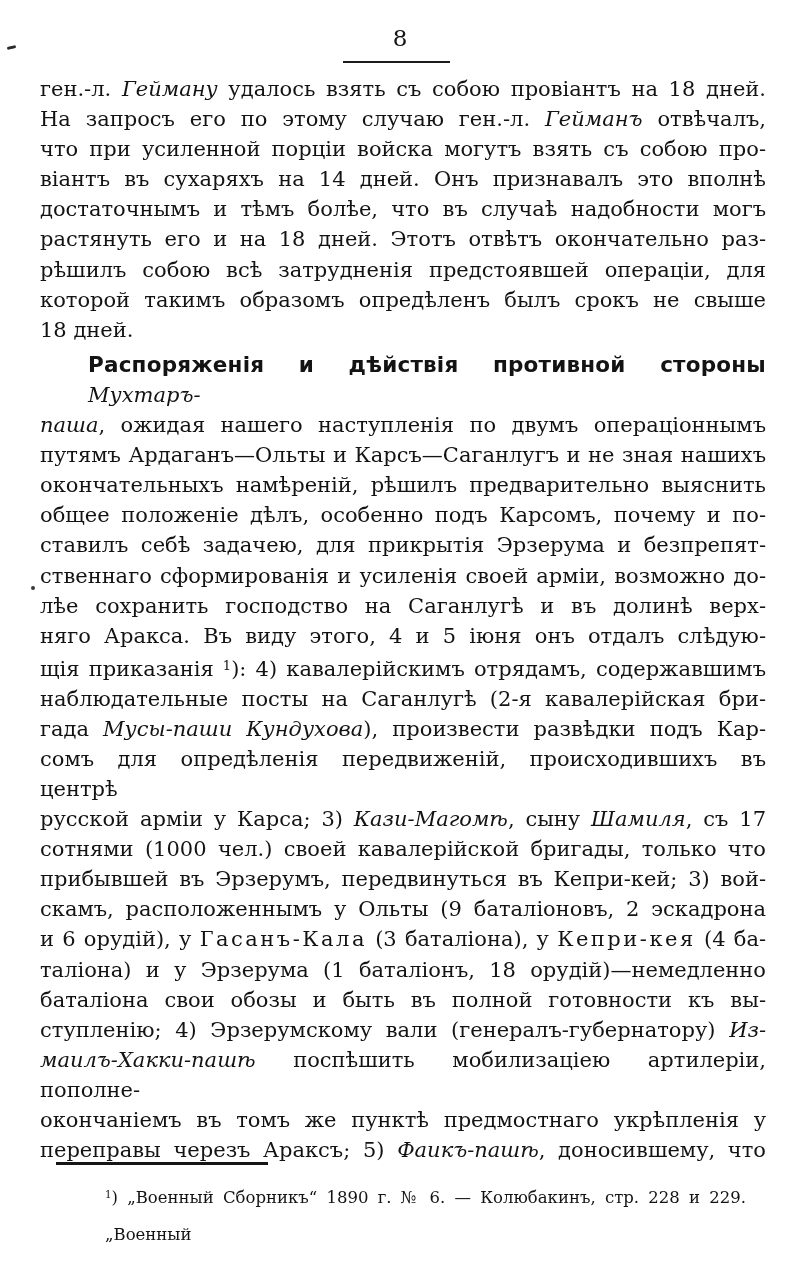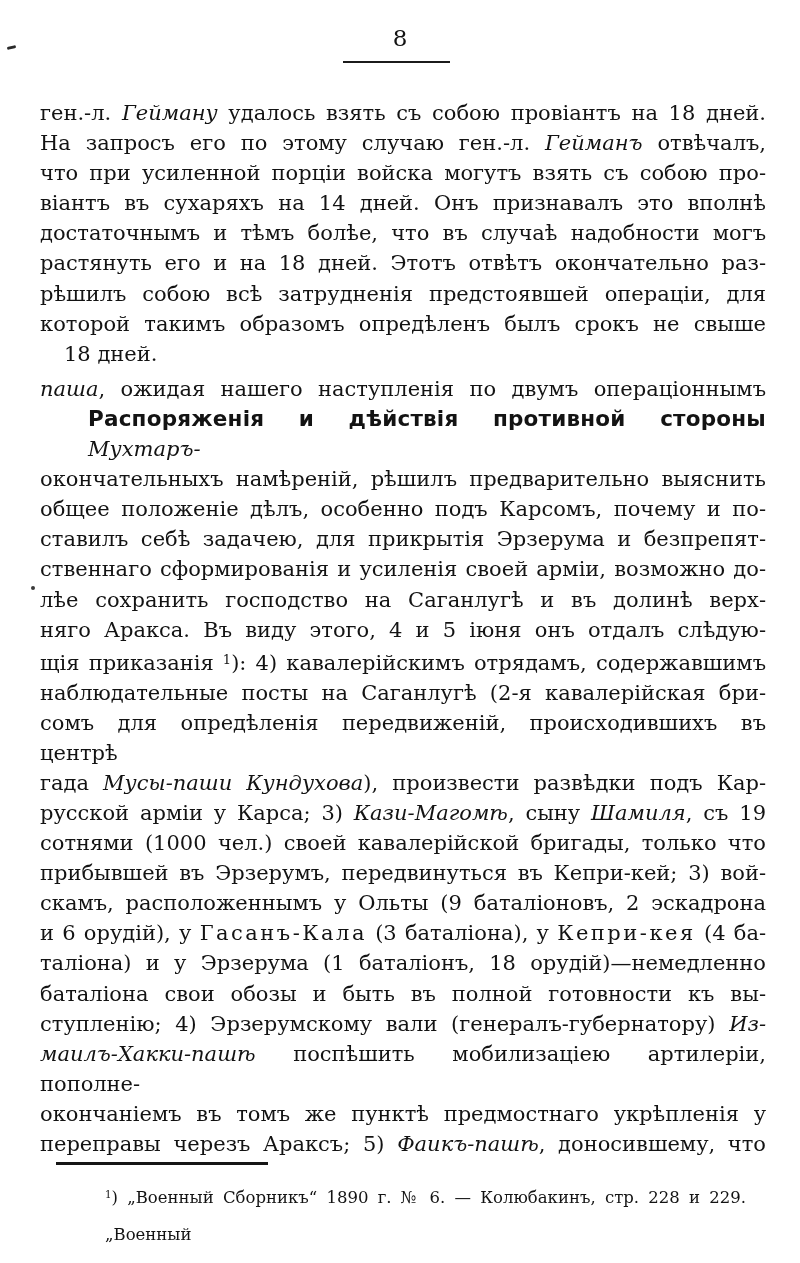--- a/index.html
+++ b/index.html
@@ -21,30 +21,30 @@
   }
   .scan-mark{
     position:absolute;top:46px;left:7px;width:9px;height:3px;
     background:#2a2a2a;transform:rotate(-12deg);border-radius:2px;
   }
   .scan-dot{
     position:absolute;top:586px;left:31px;width:4px;height:4px;
     background:#3a3a3a;border-radius:50%;
   }
   .body-text{
-    position:absolute;top:98px;left:40px;width:726px;
+    position:absolute;top:74px;left:40px;width:726px;
     font-size:21px;line-height:30.1px;
   }
   .paragraph{margin:0;}
   .paragraph.gapped{margin-top:5px;}
   .line{
     text-align:justify;text-align-last:justify;
     white-space:normal;
   }
-  .line.left{text-align-last:left;margin-left:24px;}
+  .line.left{text-align-last:left;}
   .s-n{font-style:normal;}
   .s-i{font-style:italic;}
   .s-h{
     font-family:"DejaVu Sans", sans-serif;
     font-weight:600;font-size:21.5px;letter-spacing:0.2px;
   }
   .s-ls{letter-spacing:2.5px;}
   .s-sup{font-size:0.62em;vertical-align:0.45em;}
   .footnote-rule{
     position:absolute;top:1162px;left:56px;width:212px;height:2.5px;
@@ -71,33 +71,34 @@
         <div class="line"><span class="s-n">На запросъ его по этому случаю ген.-л. </span><span class="s-i">Гейманъ</span><span class="s-n"> отвѣчалъ,</span></div>
         <div class="line"><span class="s-n">что при усиленной порціи войска могутъ взять съ собою про-</span></div>
         <div class="line"><span class="s-n">віантъ въ сухаряхъ на 14 дней. Онъ признавалъ это вполнѣ</span></div>
         <div class="line"><span class="s-n">достаточнымъ и тѣмъ болѣе, что въ случаѣ надобности могъ</span></div>
         <div class="line"><span class="s-n">растянуть его и на 18 дней. Этотъ отвѣтъ окончательно раз-</span></div>
         <div class="line"><span class="s-n">рѣшилъ собою всѣ затрудненія предстоявшей операціи, для</span></div>
         <div class="line"><span class="s-n">которой такимъ образомъ опредѣленъ былъ срокъ не свыше</span></div>
         <div class="line left"><span class="s-n">18 дней.</span></div>
       </div>
       <div class="paragraph gapped">
+        <div class="line" style="padding-left: 48px;"><span class="s-h">Распоряженія и дѣйствія противной стороны </span><span class="s-i">Мухтаръ-</span></div>
         <div class="line"><span class="s-i">паша</span><span class="s-n">, ожидая нашего наступленія по двумъ  операціоннымъ</span></div>
-        <div class="line" style="padding-left: 48px;"><span class="s-h">Распоряженія и дѣйствія противной стороны </span><span class="s-i">Мухтаръ-</span></div>
+        <div class="line"><span class="s-n">путямъ Ардаганъ—Ольты и Карсъ—Саганлугъ и не зная нашихъ</span></div>
         <div class="line"><span class="s-n">окончательныхъ намѣреній, рѣшилъ предварительно выяснить</span></div>
         <div class="line"><span class="s-n">общее положеніе дѣлъ, особенно подъ Карсомъ, почему и по-</span></div>
         <div class="line"><span class="s-n">ставилъ себѣ задачею, для прикрытія Эрзерума и безпрепят-</span></div>
         <div class="line"><span class="s-n">ственнаго сформированія и усиленія своей арміи, возможно до-</span></div>
         <div class="line"><span class="s-n">лѣе сохранить господство на Саганлугѣ и въ долинѣ верх-</span></div>
         <div class="line"><span class="s-n">няго Аракса. Въ виду этого, 4 и 5 іюня онъ отдалъ слѣдую-</span></div>
         <div class="line"><span class="s-n">щія приказанія </span><span class="s-sup">1</span><span class="s-n">): 4) кавалерійскимъ отрядамъ, содержавшимъ</span></div>
         <div class="line"><span class="s-n">наблюдательные посты на Саганлугѣ (2-я кавалерійская бри-</span></div>
+        <div class="line"><span class="s-n">гада </span><span class="s-i">Мусы-паши Кундухова</span><span class="s-n">), произвести развѣдки подъ Кар-</span></div>
         <div class="line"><span class="s-n">сомъ для опредѣленія передвиженій, происходившихъ въ центрѣ</span></div>
-        <div class="line"><span class="s-n">гада </span><span class="s-i">Мусы-паши Кундухова</span><span class="s-n">), произвести развѣдки подъ Кар-</span></div>
-        <div class="line"><span class="s-n">русской арміи у Карса; 3) </span><span class="s-i">Кази-Магомѣ</span><span class="s-n">, сыну </span><span class="s-i">Шамиля</span><span class="s-n">, съ 19</span></div>
+        <div class="line"><span class="s-n">русской арміи у Карса; 3) </span><span class="s-i">Кази-Магомѣ</span><span class="s-n">, сыну </span><span class="s-i">Шамиля</span><span class="s-n">, съ 17</span></div>
         <div class="line"><span class="s-n">сотнями  (1000 чел.) своей кавалерійской бригады,  только что</span></div>
         <div class="line"><span class="s-n">прибывшей въ Эрзерумъ, передвинуться въ Кепри-кей; 3) вой-</span></div>
         <div class="line"><span class="s-n">скамъ, расположеннымъ у Ольты (9 баталіоновъ, 2 эскадрона</span></div>
         <div class="line"><span class="s-n">и 6 орудій), у </span><span class="s-ls">Гасанъ-Кала</span><span class="s-n"> (3 баталіона), у </span><span class="s-ls">Кепри-кея</span><span class="s-n"> (4 ба-</span></div>
         <div class="line"><span class="s-n">таліона) и у Эрзерума (1 баталіонъ, 18 орудій)—немедленно</span></div>
         <div class="line"><span class="s-n">баталіона свои обозы и быть въ полной готовности къ вы-</span></div>
         <div class="line"><span class="s-n">ступленію; 4) Эрзерумскому вали (генералъ-губернатору) </span><span class="s-i">Из-</span></div>
         <div class="line"><span class="s-i">маилъ-Хакки-пашѣ</span><span class="s-n"> поспѣшить мобилизаціею артилеріи, пополне-</span></div>
         <div class="line"><span class="s-n">окончаніемъ въ томъ же пунктѣ предмостнаго  укрѣпленія у</span></div>
         <div class="line"><span class="s-n">переправы черезъ Араксъ; 5) </span><span class="s-i">Фаикъ-пашѣ</span><span class="s-n">, доносившему, что</span></div>

